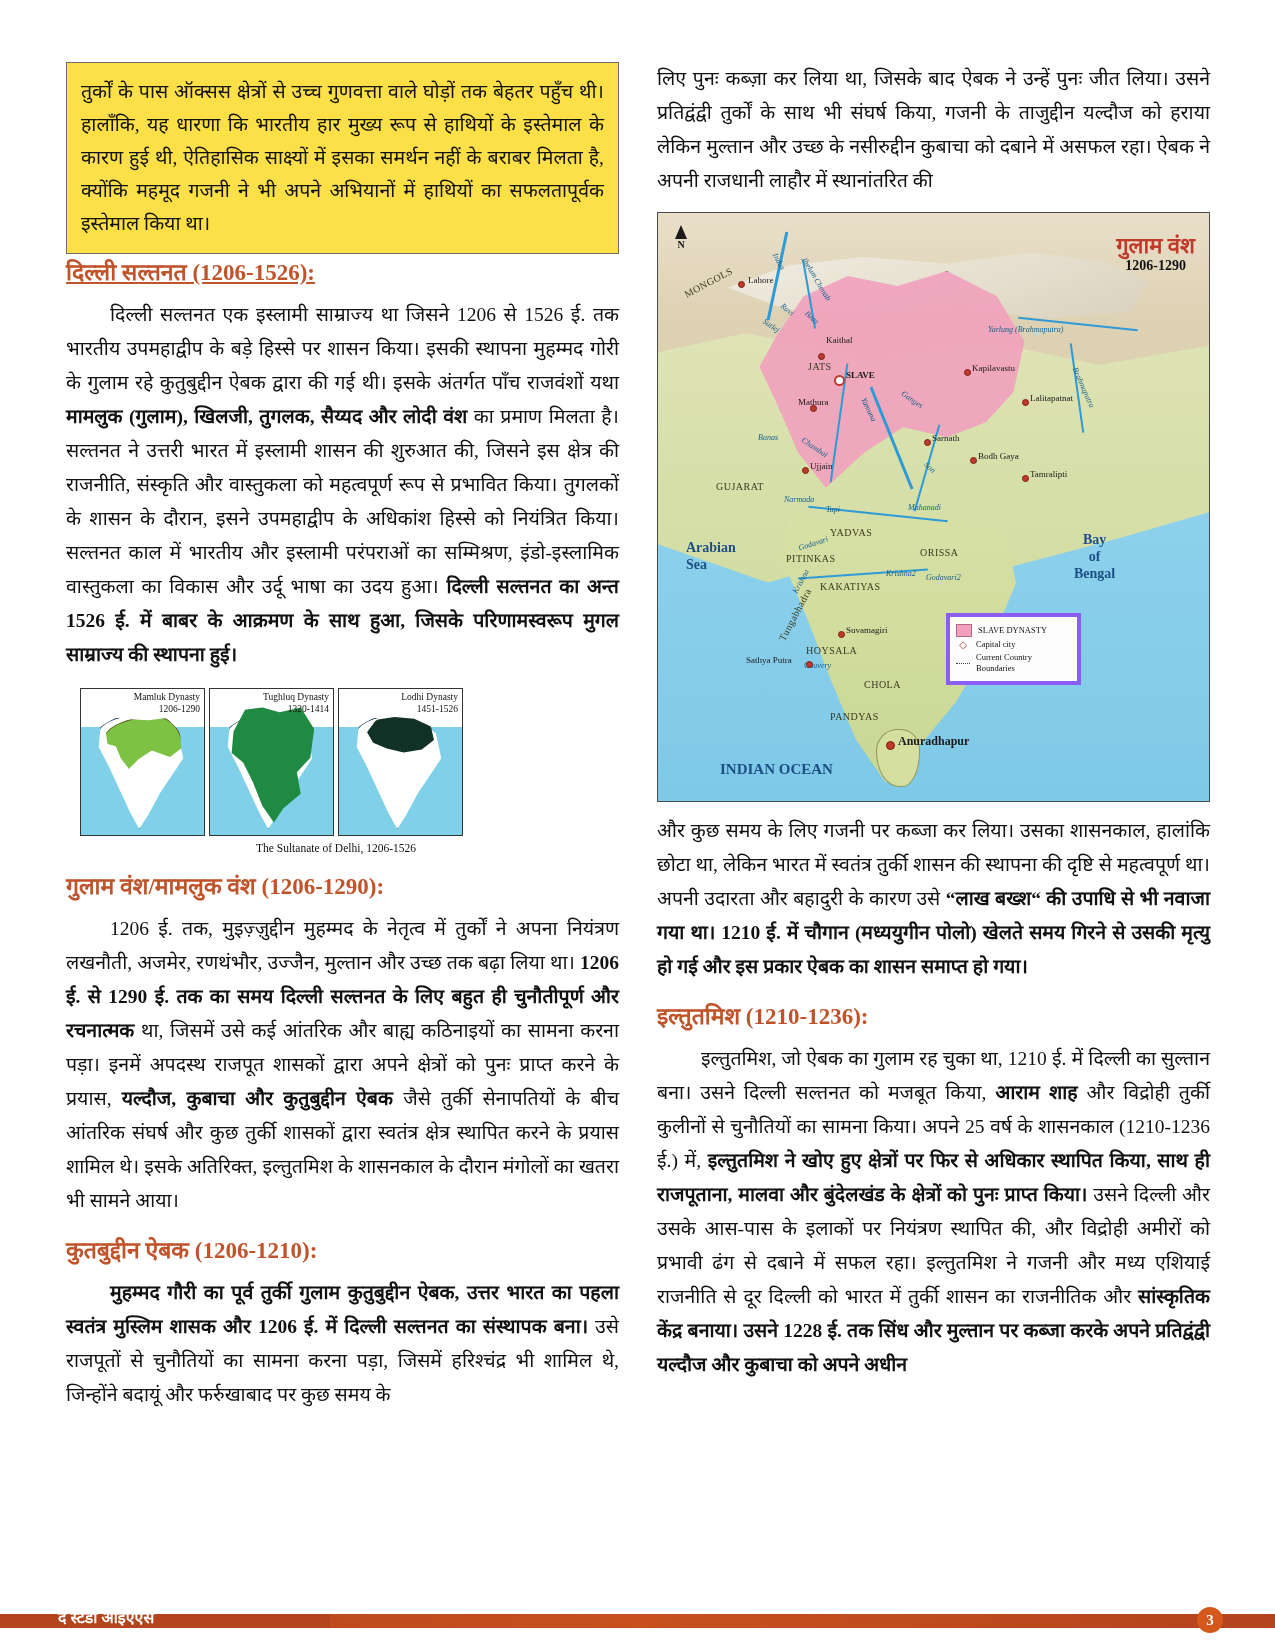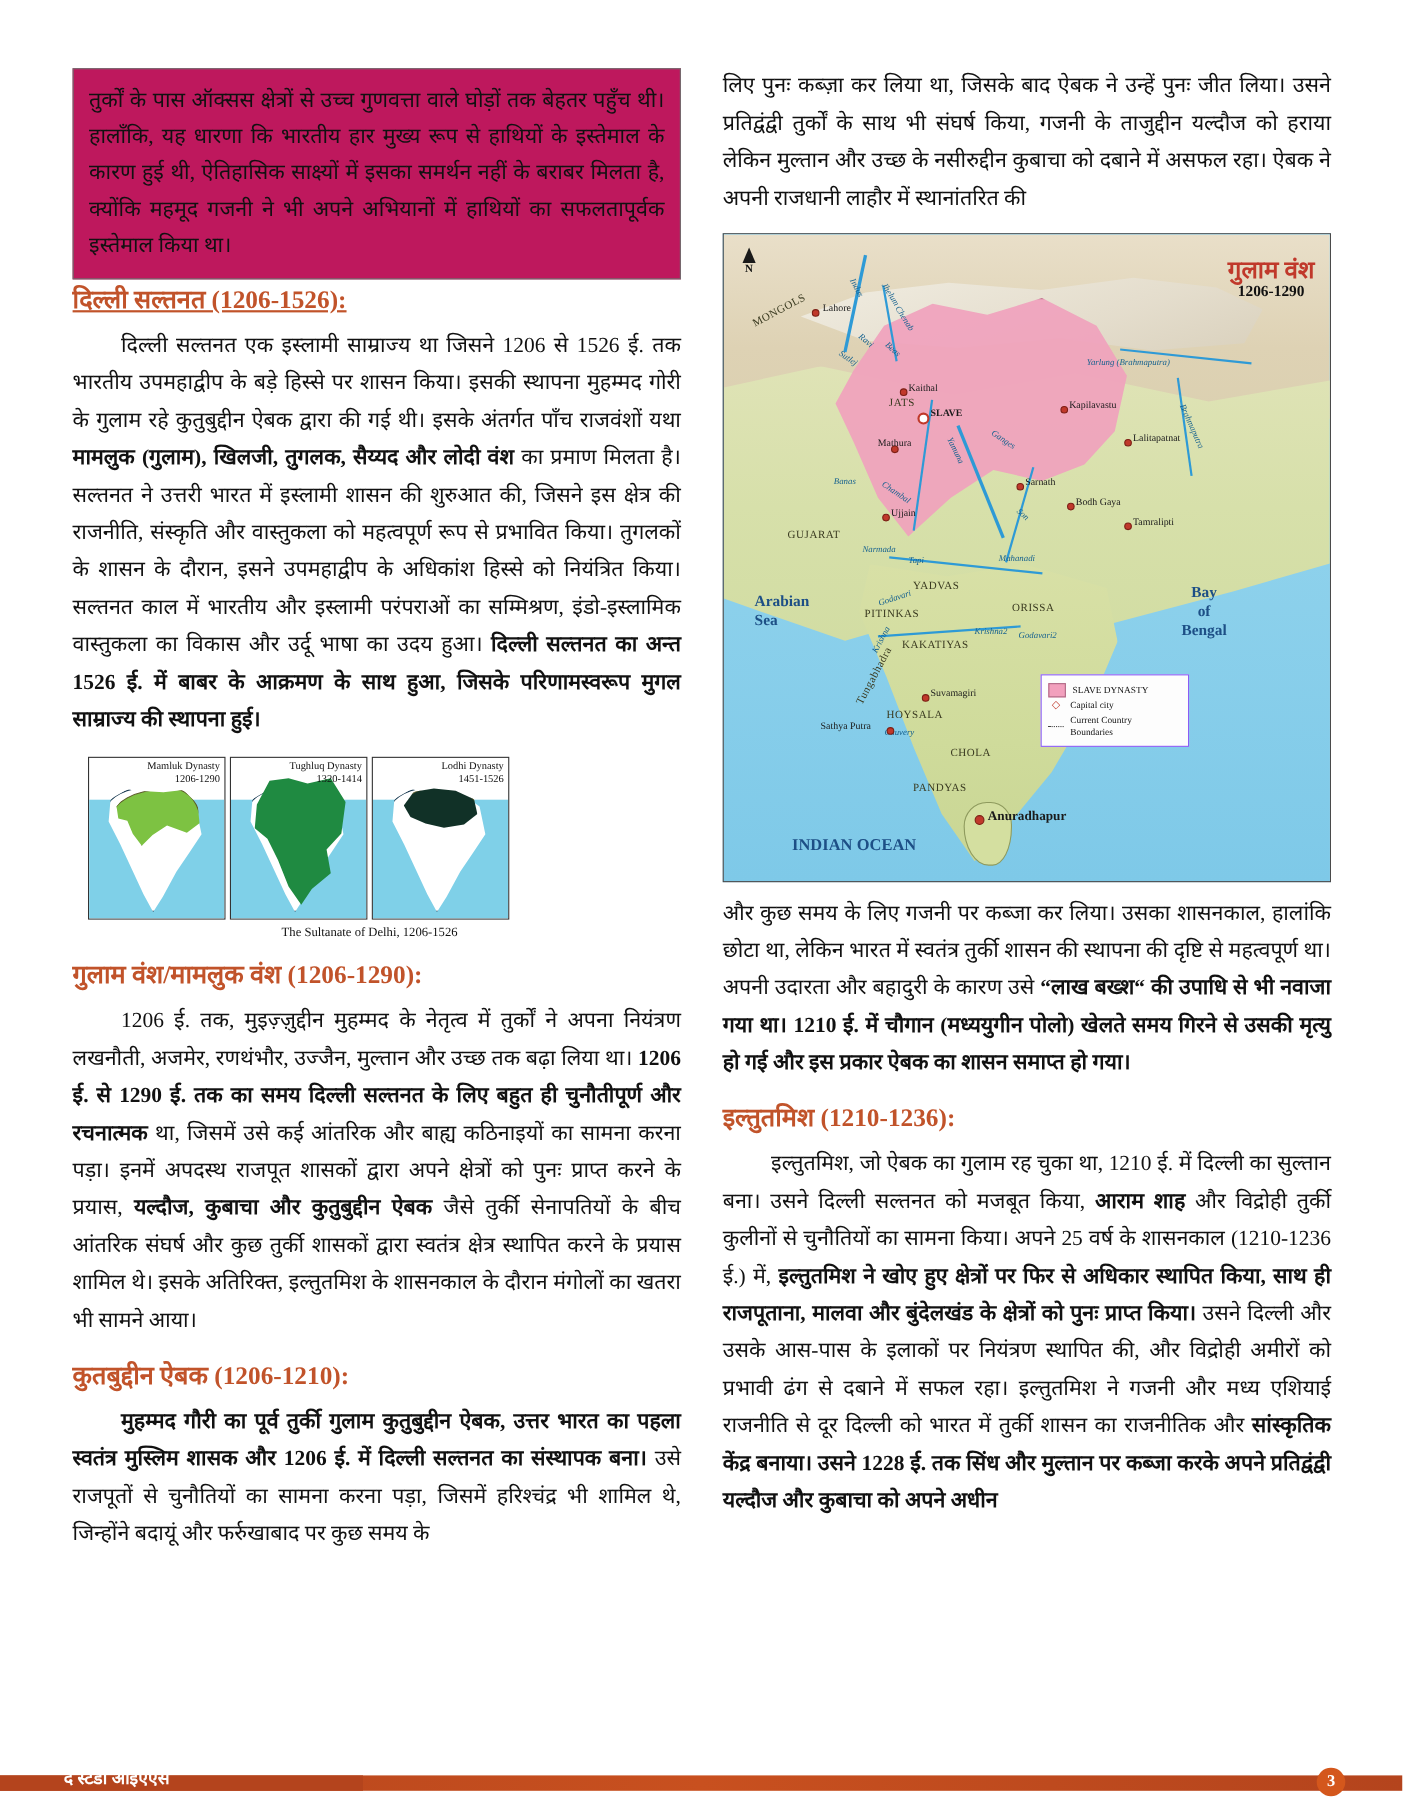--- a/index.html
+++ b/index.html
@@ -45,21 +45,21 @@
     line-height:30px;
     font-weight:bold;
     color:#c1532a;
     font-family:"Liberation Serif","DejaVu Serif",serif;
   }
   h2.section.first{margin-top:4px;text-decoration:underline;}
 
   
   .callout{
     border:1px solid #6e6e6e;
-    background:#be185d;
+    background:#fde047;
     padding:12px 14px 13px 14px;
     box-sizing:border-box;
     margin-bottom:4px;
   }
   .callout p{
     margin:0;
     font-size:19.5px;
     line-height:33px;
     text-align:justify;
     color:#111;
@@ -218,21 +218,21 @@
   .compass .arrow{
     width:0;height:0;margin:0 auto;
     border-left:6px solid transparent;border-right:6px solid transparent;
     border-bottom:14px solid #1a1a1a;
   }
   .compass .n{font-size:10px;font-weight:bold;color:#111;line-height:11px;}
   .legend{
     position:absolute;left:288px;top:400px;
     width:135px;
     background:#fdfdfd;
-    border:1px solid #8b5cf6;
+    border:4px solid #8b5cf6;
     padding:5px 6px;
     box-sizing:border-box;
   }
   .legend-row{display:flex;align-items:center;gap:6px;margin:2px 0;}
   .legend-row span.txt{font-size:8.5px;color:#111;line-height:11px;}
   .sw-pink{width:14px;height:11px;background:#f2a0bd;border:1px solid #b06a86;}
   .sw-cap{width:14px;height:11px;display:flex;align-items:center;justify-content:center;color:#c0392b;font-size:10px;}
   .sw-bnd{width:14px;height:11px;display:flex;align-items:center;}
   .sw-bnd i{display:block;width:14px;border-top:1.5px dotted #444;}
 
@@ -391,21 +391,21 @@
         <div class="map-label river-name" style="left:228px;top:356px;">Krishna2</div>
         <div class="map-label river-name" style="left:268px;top:360px;">Godavari2</div>
         <div class="map-label river-name" style="left:146px;top:448px;">Cauvery</div>
         <div class="map-label river-name" style="left:330px;top:112px;">Yarlung (Brahmaputra)</div>
         <div class="map-label river-name" style="left:404px;top:170px;transform:rotate(66deg);">Brahmaputra</div>
 
         <div class="city-dot" style="left:80px;top:68px;"></div>
         <div class="map-label city" style="left:90px;top:62px;">Lahore</div>
 
         <div class="city-dot" style="left:160px;top:140px;"></div>
-        <div class="map-label city" style="left:168px;top:134px;">Kaithal</div>
+        <div class="map-label city" style="left:168px;top:122px;">Kaithal</div>
 
         <div class="city-dot" style="left:176px;top:162px;background:#fff;border:2px solid #c0392b;width:7px;height:7px;"></div>
         <div class="map-label city" style="left:188px;top:157px;font-weight:bold;">SLAVE</div>
 
         <div class="city-dot" style="left:152px;top:192px;"></div>
         <div class="map-label city" style="left:140px;top:184px;">Mathura</div>
 
         <div class="city-dot" style="left:306px;top:156px;"></div>
         <div class="map-label city" style="left:314px;top:150px;">Kapilavastu</div>
 

